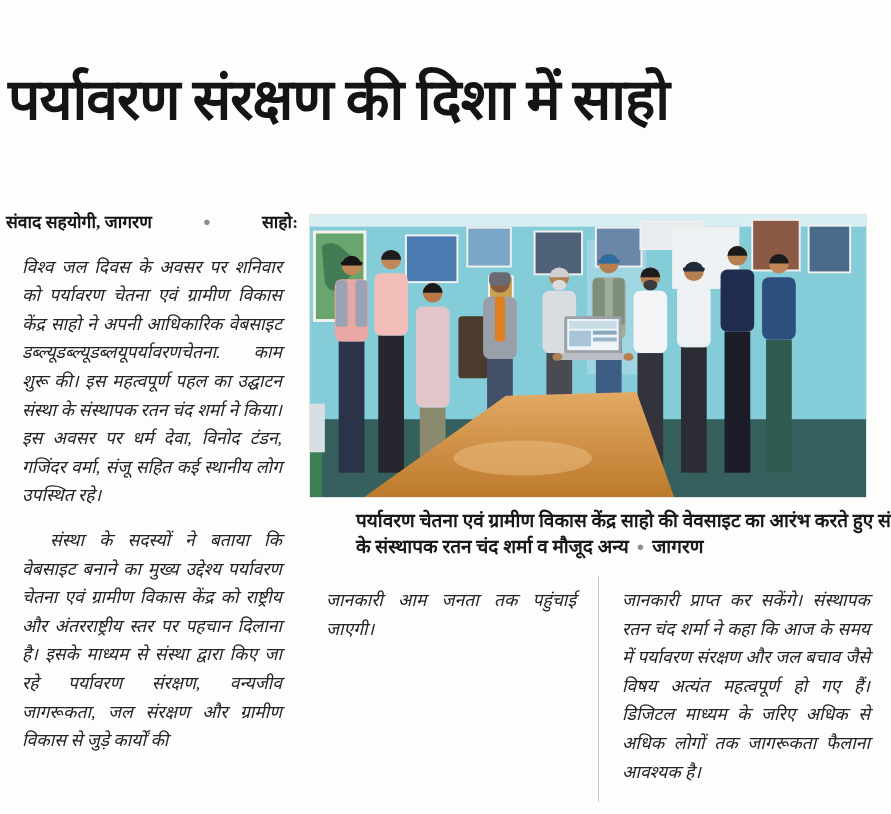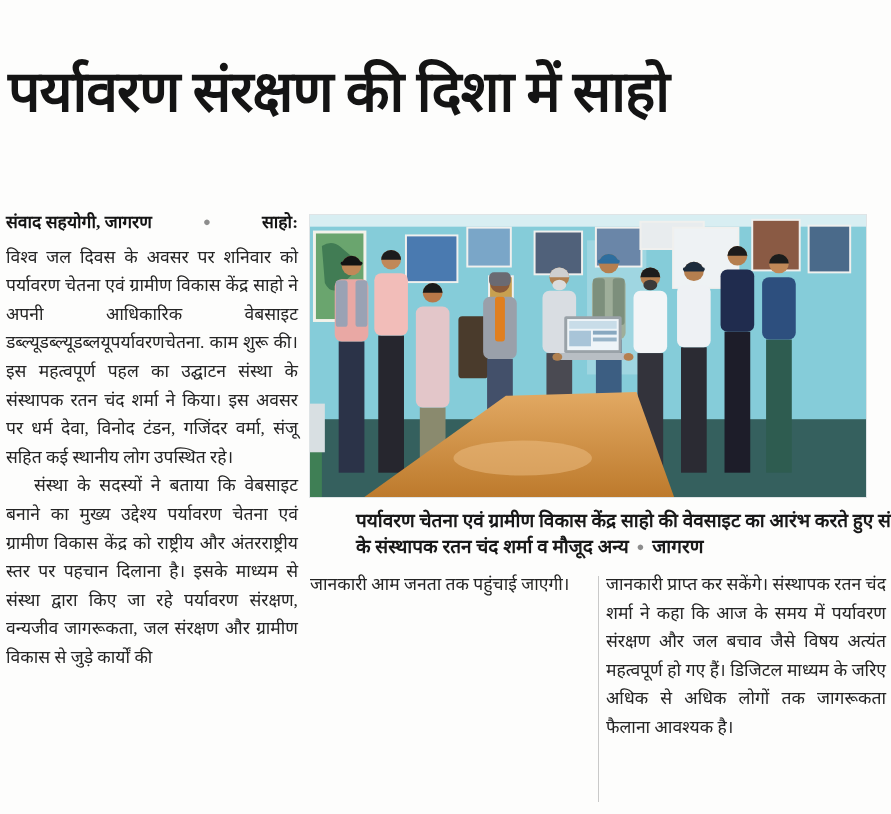--- a/index.html
+++ b/index.html
@@ -10,32 +10,32 @@
     font-family:"Liberation Serif","DejaVu Serif",serif;
     color:#262626;
     overflow:hidden;
   }
   
   .headline{
     position:absolute;left:8px;top:14px;width:876px;
     font-size:57px;line-height:1.42;font-weight:700;color:#141414;
     letter-spacing:-1px;
   }
-  .headline .hl-line{display:block;white-space:nowrap;}
+  .headline .hl-line{display:block;white-space:nowrap;margin-top:8px;}
   
   .col{
     position:absolute;
     font-size:17.5px;line-height:28.6px;text-align:justify;color:#242424;
   }
-  .col p{margin:0;}
+  .col p{margin:16px;font-style:italic;}
   .col p.indent{text-indent:1.6em;}
   .left-col{left:6px;top:208px;width:292px;height:600px;}
   .mid-col{left:310px;top:570px;width:282px;height:240px;}
   .right-col{left:606px;top:570px;width:280px;height:240px;}
-  .byline{font-weight:700;color:#141414;margin-bottom:6px;display:flex;justify-content:space-between;align-items:center;}
+  .byline{font-weight:700;color:#141414;margin-bottom:14px;display:flex;justify-content:space-between;align-items:center;}
   .byline .bullet, .caption .bullet{color:#8d8d8d;font-size:13px;vertical-align:2px;padding:0 3px;}
   .col-sep{
     position:absolute;left:598px;top:576px;width:1px;height:226px;
     background:#c9c9c9;
   }
   
   .photo-wrap{
     position:absolute;left:310px;top:215px;width:556px;height:282px;
     background:#85ccd9;outline:1px solid #dfe4e6;
   }

